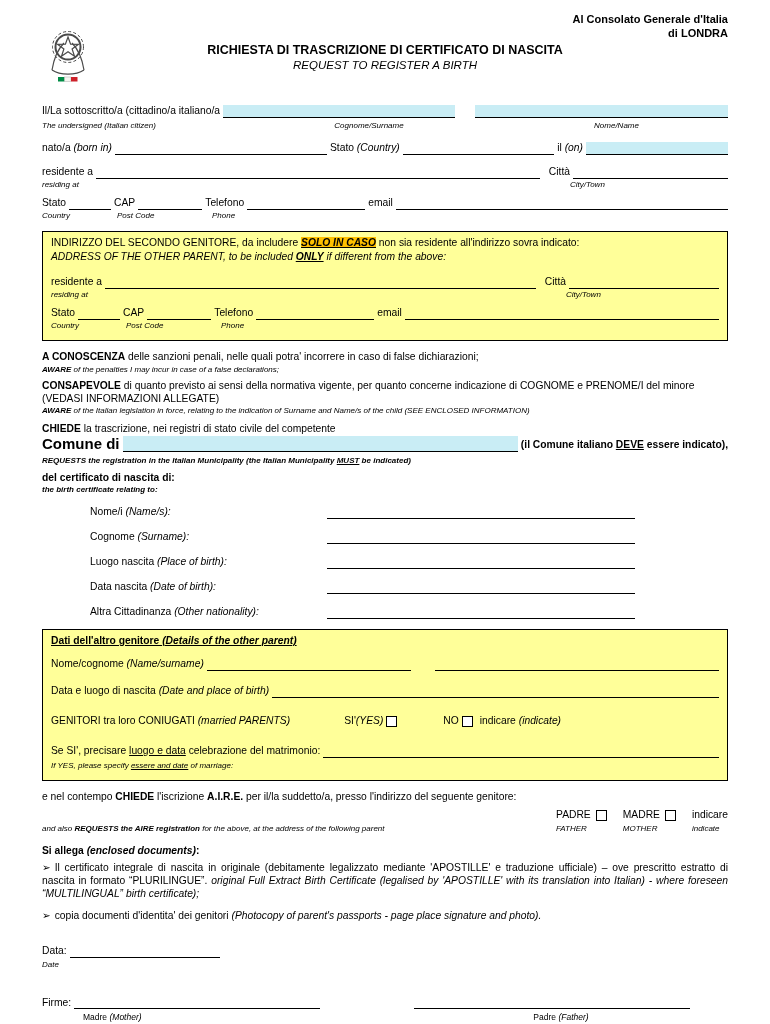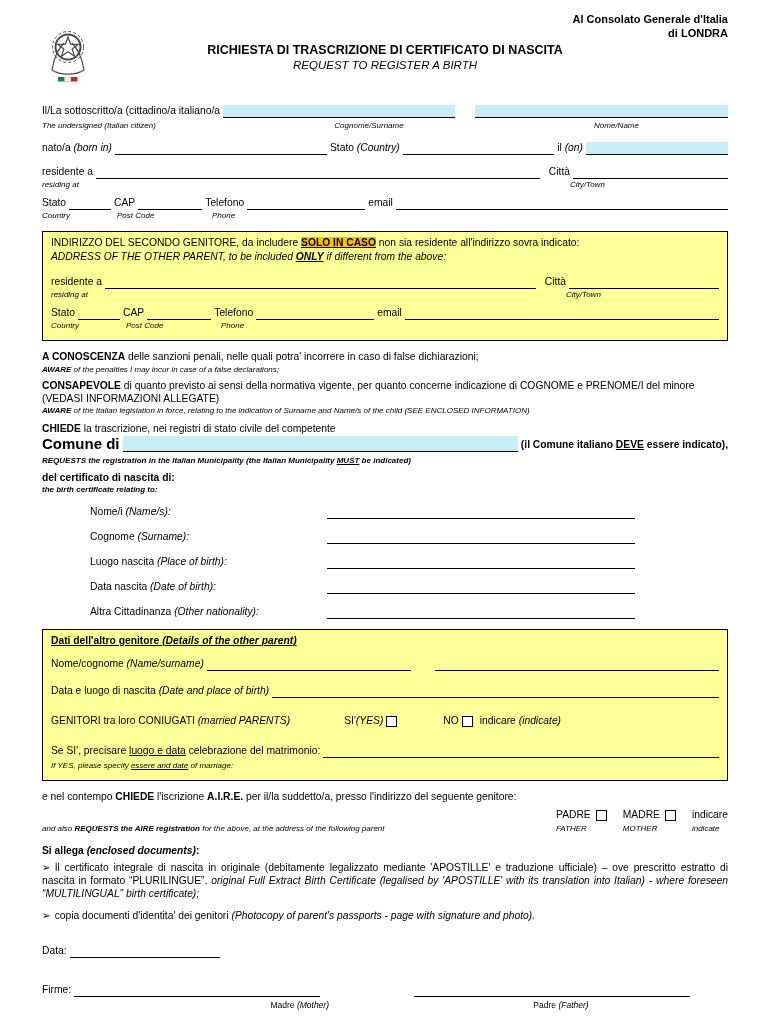--- a/index.html
+++ b/index.html
@@ -20,21 +20,21 @@
   .blank { display:block; border-bottom:1px solid #000; height:13px; }
   .grow { flex:1; }
   .cyan { background:#c9edf5; }
   .sp { display:block; }
   .sub { font-size:8px; font-style:italic; line-height:1.45; }
   .sub2 { font-size:8.5px; line-height:1.45; }
   .b { font-weight:bold; }
   .i { font-style:italic; }
   .u { text-decoration:underline; }
   .ybox { background:#ffff99; border:1px solid #000; padding:5px 8px 9px 8px; margin-top:10px; }
-  .hl { background:#ffc000; font-weight:bold; text-decoration:underline; }
+  .hl { background:#ffc000; font-weight:bold; text-decoration:underline;font-style:italic; }
   .cb { width:11px; height:11px; border:1px solid #000; background:#fff; display:inline-block; flex:none; margin-bottom:1px; }
   .childrow { margin:12px 0 0 48px; }
   .childlbl { width:234px; flex:none; }
   .comune-label { font-weight:bold; font-size:15px; line-height:1.05; }
   .bullet { margin-right:4px; }
   .pgrid { display:grid; grid-template-columns:auto auto auto; column-gap:16px; row-gap:1px; align-items:end; flex:none; }
   .pcell { display:flex; gap:5px; align-items:flex-end; }
   .just { text-align:justify; }
 </style>
 </head>
@@ -253,34 +253,35 @@
     </div>
   </div>
 
   <div style="margin-top:10px">
     <span class="b">Si allega </span><span class="b i">(enclosed documents)</span><span class="b">:</span>
   </div>
   <div class="just" style="margin-top:5px">
     <span class="bullet">➢</span><span>Il certificato integrale di nascita in originale (debitamente legalizzato mediante 'APOSTILLE' e traduzione ufficiale) – ove prescritto estratto di nascita in formato “PLURILINGUE”. </span><span class="i">original Full Extract Birth Certificate (legalised by 'APOSTILLE' with its translation into Italian) - where foreseen “MULTILINGUAL” birth certificate);</span>
   </div>
   <div style="margin-top:9px">
-    <span class="bullet">➢</span><span>copia documenti d'identita' dei genitori </span><span class="i">(Photocopy of parent's passports - page with signature and photo).</span>
+    <span class="bullet">➢</span><span>copia documenti d'identita' dei genitori </span><span class="i">(Photocopy of parent's passports - page place signature and photo).</span>
   </div>
 
   <div class="frow" style="margin-top:22px">
     <span>Data:</span>
     <span class="blank" style="width:150px"></span>
   </div>
+  <div class="sub" style="margin-top:1px">Date</div>
 
   <div class="frow" style="margin-top:26px">
     <span>Firme:</span>
     <span class="blank" style="width:246px"></span>
     <span class="sp" style="width:88px"></span>
     <span class="blank" style="width:276px"></span>
   </div>
   <div class="frow sub2" style="margin-top:2px">
     <span class="sp" style="width:38px"></span>
-    <span style="width:246px;text-align:right"><span>Madre </span><span class="i">(Mother)</span></span>
+    <span style="width:246px;text-align:left"><span>Madre </span><span class="i">(Mother)</span></span>
     <span class="sp" style="width:88px"></span>
     <span style="width:276px;text-align:center"><span>Padre </span><span class="i">(Father)</span></span>
   </div>
 
 </div>
 
 </body></html>

